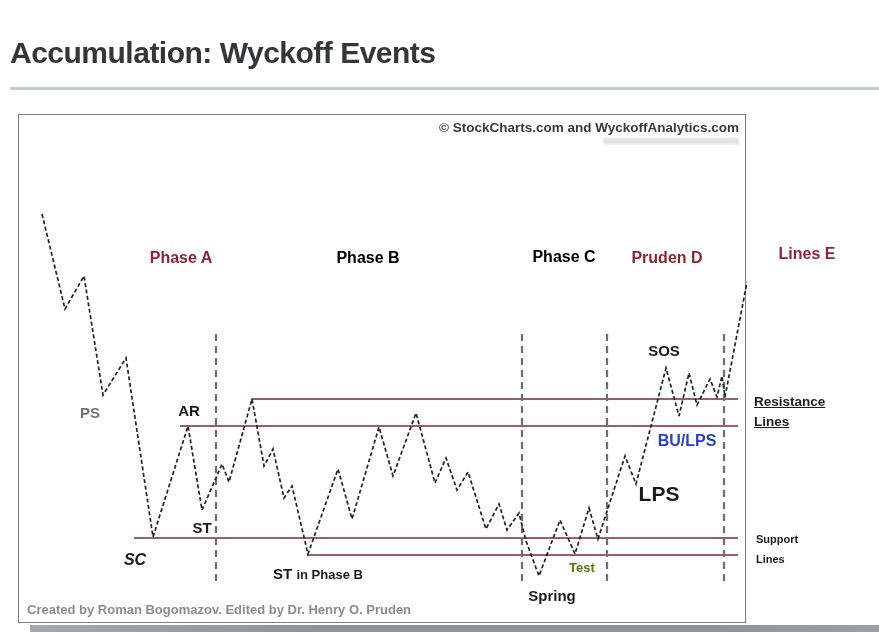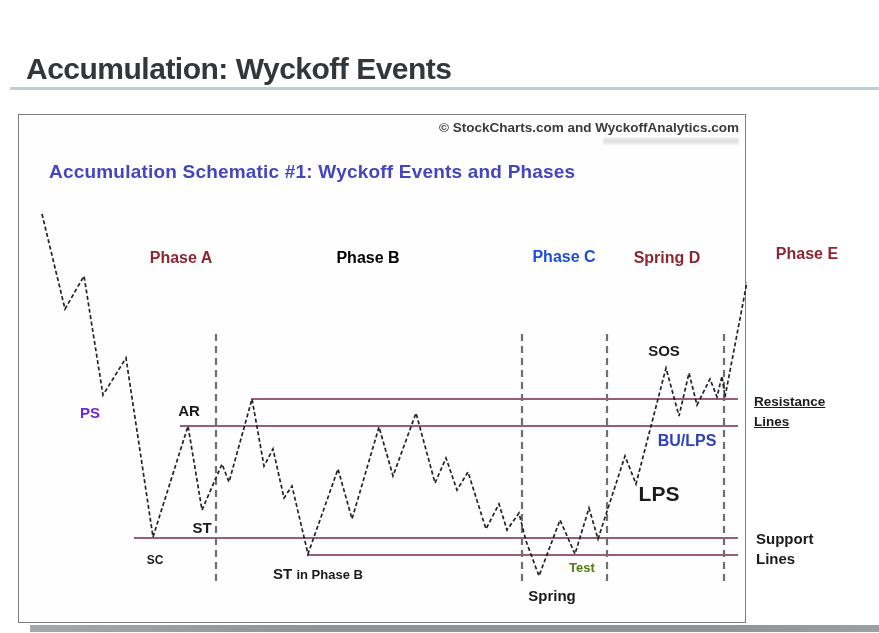--- a/index.html
+++ b/index.html
@@ -1,21 +1,21 @@
 <!DOCTYPE html>
 <html><head>
 <meta charset="utf-8">
 <style>
   html,body{margin:0;padding:0;background:#ffffff;}
   body{
     width:879px;height:633px;position:relative;overflow:hidden;
     font-family:"Liberation Sans","DejaVu Sans",sans-serif;
   }
   .page-title{
-    position:absolute;left:10px;top:36px;margin:16px;
+    position:absolute;left:10px;top:36px;margin:0;
     font-size:30px;font-weight:700;color:#32373c;letter-spacing:-0.5px;
   }
   .title-rule{
     position:absolute;left:10px;top:87px;width:869px;height:3px;background:#c3cdd5;
   }
   .chart-frame{
     position:absolute;left:18px;top:114px;width:728px;height:509px;
     margin:0;border:1.5px solid #7b7f83;background:#fefefe;box-sizing:border-box;
   }
   .copyright{
@@ -47,49 +47,49 @@
 </head>
 <body>
 
 <div>
   <h1 class="page-title">Accumulation: Wyckoff Events</h1>
   <div class="title-rule"></div>
 
   <figure class="chart-frame">
     <div class="copyright">© StockCharts.com and WyckoffAnalytics.com</div>
     <div class="watermark"></div>
-    <div class="schematic-title">Accumulation Schematic #1: Wyckoff Events and Phases</div>
     <svg id="chart-svg" xmlns="http://www.w3.org/2000/svg" viewBox="0 0 855 509">
         <line x1="232" y1="284" x2="719" y2="284" stroke="#77293f" stroke-width="1.6"></line>
         <line x1="161" y1="311" x2="719" y2="311" stroke="#77293f" stroke-width="1.6"></line>
         <line x1="115" y1="423" x2="719" y2="423" stroke="#77293f" stroke-width="1.6"></line>
         <line x1="288" y1="440" x2="719" y2="440" stroke="#77293f" stroke-width="1.6"></line>
         <line x1="197" y1="219" x2="197" y2="471" stroke="#6f6f6f" stroke-width="2.2" stroke-dasharray="7 5"></line>
         <line x1="503" y1="219" x2="503" y2="471" stroke="#6f6f6f" stroke-width="2.2" stroke-dasharray="7 5"></line>
         <line x1="588" y1="219" x2="588" y2="471" stroke="#6f6f6f" stroke-width="2.2" stroke-dasharray="7 5"></line>
         <line x1="705" y1="219" x2="705" y2="471" stroke="#6f6f6f" stroke-width="2.2" stroke-dasharray="7 5"></line>
         <polyline points="23,99 46,194 65,161 84,280 107,243 134,422 169,311 183,395 203,349 210,367 233,284 245,351 254,334 265,383 273,371 289,439 319,354 333,404 360,312 374,361 397,298 416,368 427,343 438,375 449,357 467,414 480,389 488,415 500,398 507,426 520,461 541,405 556,439 570,393 579,424 606,341 617,369 647,253 660,301 670,258 678,290 691,264 698,282 703,261 706,282 728,167" fill="none" stroke="#232323" stroke-width="1.7" stroke-dasharray="4 2.5"></polyline>
       </svg>
     <div id="labels">
         <div class="lbl" style="color: rgb(141, 37, 51); font-size: 16px; left: 162px; top: 143px; transform: translate(-50%, -50%); white-space: nowrap; line-height: 1;">Phase A</div>
         <div class="lbl" style="color: #000000; font-size: 16px; left: 349px; top: 143px; transform: translate(-50%, -50%); white-space: nowrap; line-height: 1;">Phase B</div>
-        <div class="lbl" style="color: #1d4ed8; font-size: 16px; left: 545px; top: 142px; transform: translate(-50%, -50%); white-space: nowrap; line-height: 1;">Phase C</div>
-        <div class="lbl" style="color: rgb(141, 37, 51); font-size: 16px; left: 648px; top: 143px; transform: translate(-50%, -50%); white-space: nowrap; line-height: 1;">Spring D</div>
-        <div class="lbl" style="color: rgb(141, 37, 51); font-size: 16px; left: 788px; top: 139px; transform: translate(-50%, -50%); white-space: nowrap; line-height: 1;">Phase E</div>
-        <div class="lbl" style="color: #6d28d9; font-size: 15px; left: 71px; top: 297px; transform: translate(-50%, -50%); white-space: nowrap; line-height: 1;">PS</div>
-        <div class="lbl" style="color: rgb(27, 27, 27); font-size: 12px; left: 136px; top: 445px; transform: translate(-50%, -50%); white-space: nowrap; line-height: 1;">SC</div>
+        <div class="lbl" style="color: #000000; font-size: 16px; left: 545px; top: 142px; transform: translate(-50%, -50%); white-space: nowrap; line-height: 1;">Phase C</div>
+        <div class="lbl" style="color: rgb(141, 37, 51); font-size: 16px; left: 648px; top: 143px; transform: translate(-50%, -50%); white-space: nowrap; line-height: 1;">Pruden D</div>
+        <div class="lbl" style="color: rgb(141, 37, 51); font-size: 16px; left: 788px; top: 139px; transform: translate(-50%, -50%); white-space: nowrap; line-height: 1;">Lines E</div>
+        <div class="lbl" style="color: #737373; font-size: 15px; left: 71px; top: 297px; transform: translate(-50%, -50%); white-space: nowrap; line-height: 1;">PS</div>
+        <div class="lbl" style="color: rgb(27, 27, 27); font-size: 16px; left: 116px; top: 445px; transform: translate(-50%, -50%); white-space: nowrap; line-height: 1; font-style: italic;">SC</div>
         <div class="lbl" style="color: rgb(27, 27, 27); font-size: 15px; left: 170px; top: 295px; transform: translate(-50%, -50%); white-space: nowrap; line-height: 1;">AR</div>
         <div class="lbl" style="color: rgb(27, 27, 27); font-size: 15px; left: 183px; top: 412px; transform: translate(-50%, -50%); white-space: nowrap; line-height: 1;">ST</div>
         <div class="lbl" style="color: rgb(27, 27, 27); font-size: 15px; left: 299px; top: 458px; transform: translate(-50%, -50%); white-space: nowrap; line-height: 1;"><span style="font-size: 15px;">ST </span><span style="font-size: 13px;">in Phase B</span></div>
         <div class="lbl" style="color: rgb(27, 27, 27); font-size: 15px; left: 533px; top: 480px; transform: translate(-50%, -50%); white-space: nowrap; line-height: 1;">Spring</div>
         <div class="lbl" style="color: #4d7c0f; font-size: 13px; left: 563px; top: 452px; transform: translate(-50%, -50%); white-space: nowrap; line-height: 1;">Test</div>
         <div class="lbl" style="color: rgb(27, 27, 27); font-size: 21px; left: 640px; top: 378px; transform: translate(-50%, -50%); white-space: nowrap; line-height: 1;">LPS</div>
         <div class="lbl" style="color: rgb(43, 63, 193); font-size: 16px; left: 668px; top: 326px; transform: translate(-50%, -50%); white-space: nowrap; line-height: 1;">BU/LPS</div>
         <div class="lbl" style="color: rgb(27, 27, 27); font-size: 15px; left: 645px; top: 235px; transform: translate(-50%, -50%); white-space: nowrap; line-height: 1;">SOS</div>
         <div class="lbl" style="color: rgb(27, 27, 27); font-size: 13.5px; left: 735px; top: 277px; text-decoration: underline;">Resistance
 Lines</div>
-        <div class="lbl" style="color: rgb(27, 27, 27); font-size: 15px; left: 737px; top: 414px;">Support
+        <div class="lbl" style="color: rgb(27, 27, 27); font-size: 11px; left: 737px; top: 414px;">Support
 Lines</div>
       </div>
+    <div class="credit">Created by Roman Bogomazov. Edited by Dr. Henry O. Pruden</div>
   </figure>
 
   <div class="shadow-bar"></div>
 </div>
 
 </body></html>

